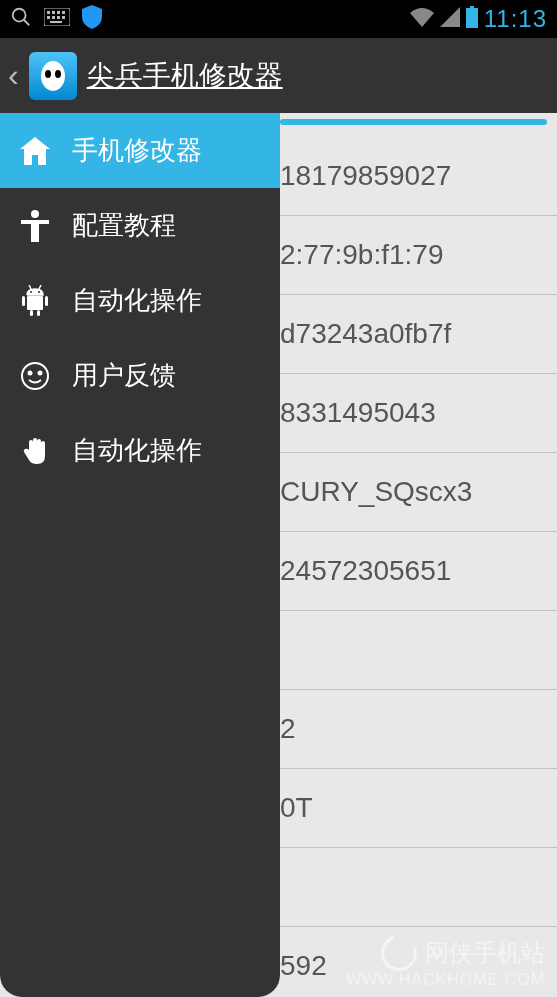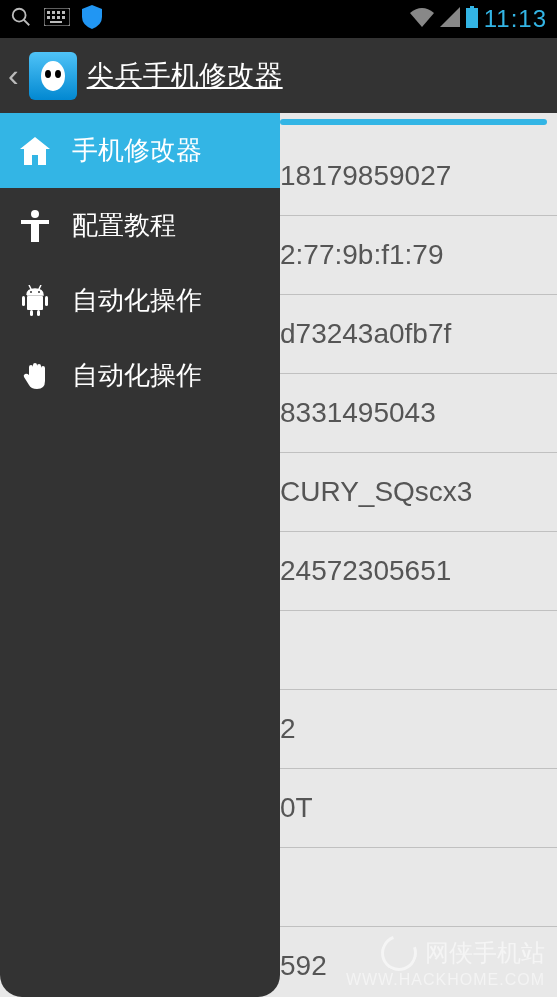--- a/index.html
+++ b/index.html
@@ -263,20 +263,31 @@
           <rect x="9" y="25" width="3" height="6" rx="1.5"></rect>
           <rect x="16" y="25" width="3" height="6" rx="1.5"></rect>
           <circle cx="10" cy="7" r="1" fill="#333"></circle>
           <circle cx="18" cy="7" r="1" fill="#333"></circle>
         </svg>
     </span>
     <span>自动化操作</span>
   </div>
   <div class="drawer-item">
     <span class="drawer-icon">
+      <svg width="30" height="30" viewBox="0 0 30 30" fill="none" stroke="#fff" stroke-width="2">
+          <circle cx="15" cy="15" r="13"></circle>
+          <circle cx="10" cy="12" r="1.5" fill="#fff"></circle>
+          <circle cx="20" cy="12" r="1.5" fill="#fff"></circle>
+          <path d="M9 19 Q15 24 21 19"></path>
+        </svg>
+    </span>
+    <span>用户反馈</span>
+  </div>
+  <div class="drawer-item">
+    <span class="drawer-icon">
       <svg width="28" height="30" viewBox="0 0 28 30" fill="#fff">
           <path d="M8 14 L8 6 Q8 4 10 4 Q12 4 12 6 L12 4 Q12 2 14 2 Q16 2 16 4 L16 5 Q16 3 18 3 Q20 3 20 5 L20 7 Q20 5 22 5 Q24 5 24 7 L24 20 Q24 28 16 28 Q10 28 8 24 L3 16 Q2 14 4 13 Q6 12 8 14 Z"></path>
         </svg>
     </span>
     <span>自动化操作</span>
   </div>
 </div>
 
 <div class="watermark">
   <div class="watermark-top">

